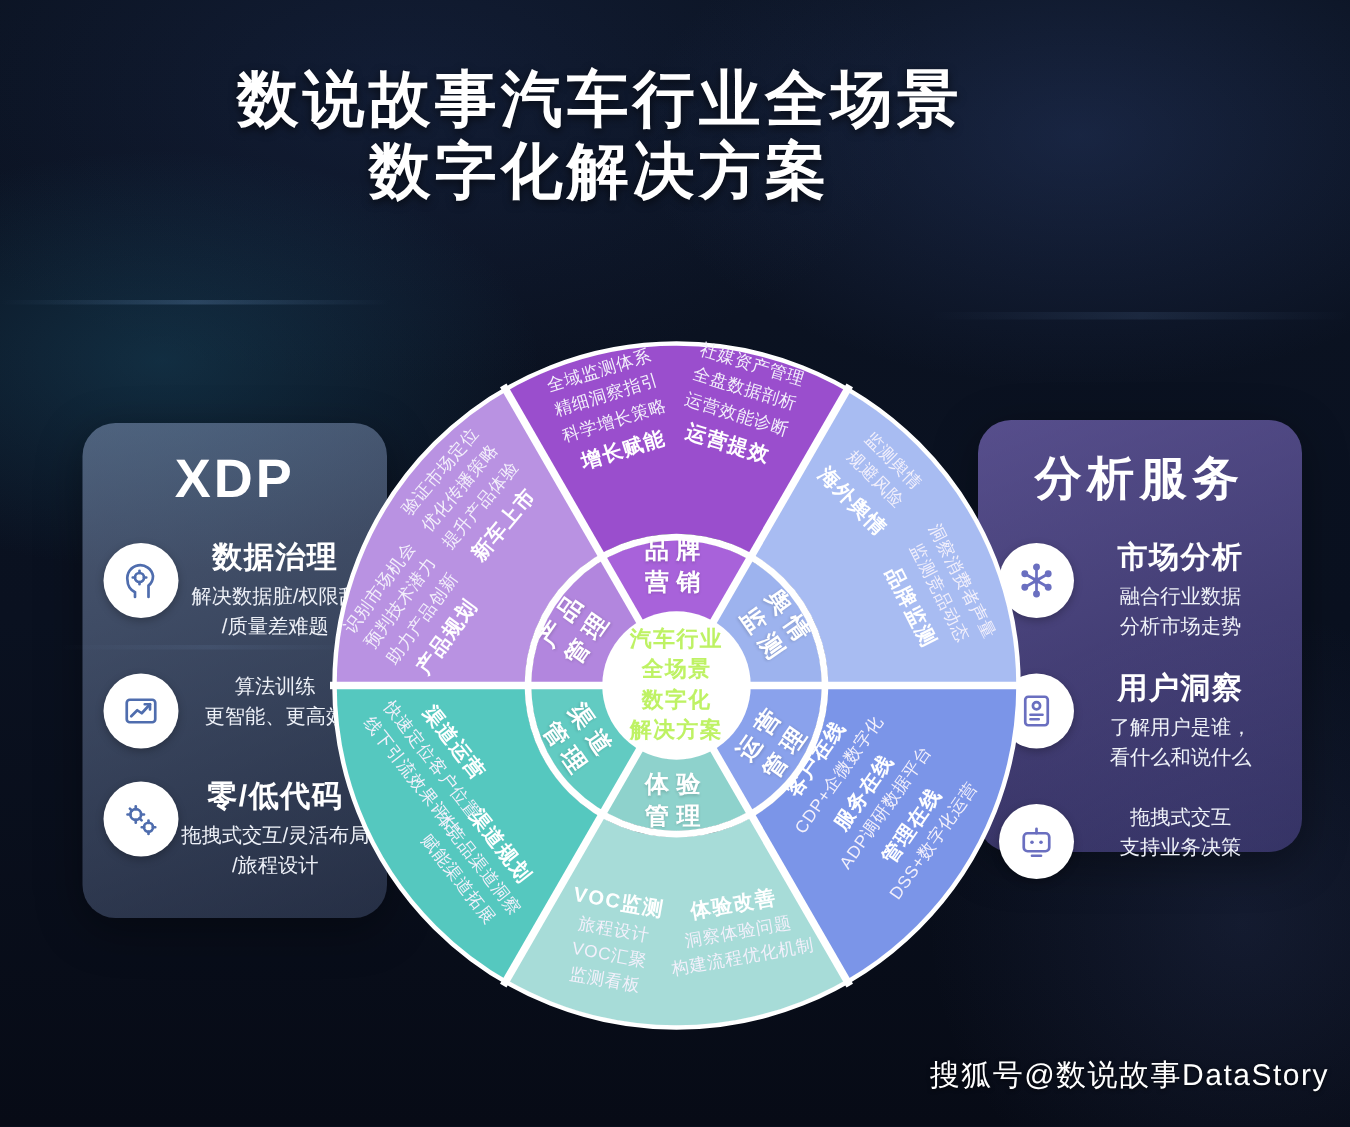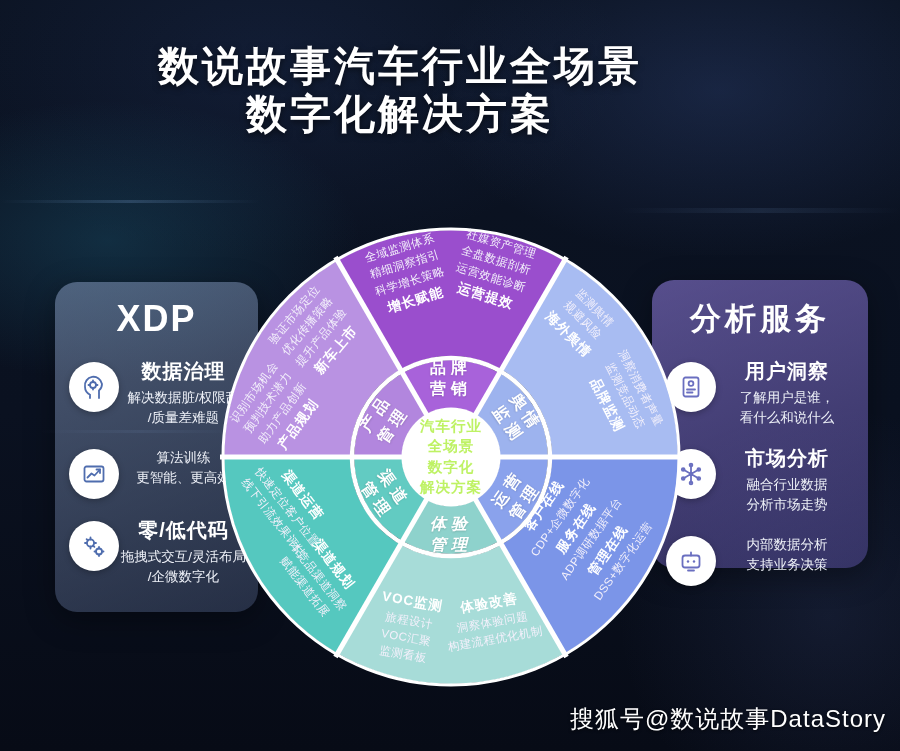--- a/index.html
+++ b/index.html
@@ -50,21 +50,21 @@
   .wheel { position:absolute; left:211px; top:217px; width:480px; height:480px; }
   .wheel svg { position:absolute; left:0; top:0; }
   .wlabel { position:absolute; transform:translate(-50%,-50%); text-align:center; white-space:nowrap; }
   .inner-label { font-size:16px; font-weight:700; letter-spacing:5px; line-height:1.3;
     text-shadow:0 1px 2px rgba(0,0,0,.15); }
   .center-text { font-size:14.5px; font-weight:700; color:#bef264; line-height:1.4; letter-spacing:1px; }
   .oblock { position:absolute; text-align:center; white-space:nowrap; }
   .oline { font-size:11.5px; line-height:1.5; color:#f3f0fb; letter-spacing:.5px; }
   .obold { font-size:13.5px; line-height:1.6; font-weight:700; color:#fff; letter-spacing:1px; }
 
-  .watermark { position:absolute; right:14px; top:703px; font-size:24px; color:#fff;
+  .watermark { position:absolute; right:14px; top:703px; font-size:20px; color:#fff;
     letter-spacing:1px; text-shadow:0 1px 3px rgba(0,0,0,.7); }
 </style>
 </head>
 <body>
 
 <div class="bg"></div>
 <div class="streak s1"></div>
 <div class="streak s2"></div>
 <div class="streak s3"></div>
 
@@ -115,45 +115,28 @@
         <circle cx="11.5" cy="12" r="3.6"></circle>
         <path d="M11.5 6.5v2M11.5 15.5v2M6 12h2M15 12h2M7.6 8.1l1.4 1.4M14 14.5l1.4 1.4"></path>
         <circle cx="20" cy="20.5" r="3"></circle>
         <path d="M20 16v1.6M20 23.4V25M15.5 20.5h1.6M22.9 20.5h1.6"></path>
       </svg>
     </div>
     <div class="p-text">
       <div class="p-item-title">零/低代码</div>
       <div class="p-item-desc">
         <span>拖拽式交互/灵活布局</span><br>
-        <span>/企微数字化</span>
+        <span>/旅程设计</span>
       </div>
     </div>
   </div>
 </div>
 
 <div class="panel panel-right">
   <div class="panel-title">分析服务</div>
-
-  <div class="p-item">
-    <div class="p-icon">
-      <svg width="30" height="30" viewBox="0 0 30 30" fill="none" stroke="#6a6fc0" stroke-width="1.8" stroke-linecap="round">
-        <rect x="7.5" y="5.5" width="15" height="19" rx="2"></rect>
-        <circle cx="15" cy="11.5" r="2.4"></circle>
-        <path d="M11 17.5h8M11 20.5h5.5"></path>
-      </svg>
-    </div>
-    <div class="p-text">
-      <div class="p-item-title">用户洞察</div>
-      <div class="p-item-desc">
-        <span>了解用户是谁，</span><br>
-        <span>看什么和说什么</span>
-      </div>
-    </div>
-  </div>
 
   <div class="p-item">
     <div class="p-icon">
       <svg width="30" height="30" viewBox="0 0 30 30" fill="none" stroke="#6a6fc0" stroke-width="1.8" stroke-linecap="round">
         <path d="M15 6v18M7.2 10.5l15.6 9M22.8 10.5l-15.6 9"></path>
         <circle cx="15" cy="15" r="2.2" fill="#6a6fc0" stroke="none"></circle>
         <circle cx="15" cy="6" r="1.4"></circle>
           <circle cx="15" cy="24" r="1.4"></circle>
         <circle cx="7.2" cy="10.5" r="1.4"></circle>
           <circle cx="22.8" cy="19.5" r="1.4"></circle>
@@ -166,29 +149,46 @@
       <div class="p-item-desc">
         <span>融合行业数据</span><br>
         <span>分析市场走势</span>
       </div>
     </div>
   </div>
 
   <div class="p-item">
     <div class="p-icon">
       <svg width="30" height="30" viewBox="0 0 30 30" fill="none" stroke="#6a6fc0" stroke-width="1.8" stroke-linecap="round">
+        <rect x="7.5" y="5.5" width="15" height="19" rx="2"></rect>
+        <circle cx="15" cy="11.5" r="2.4"></circle>
+        <path d="M11 17.5h8M11 20.5h5.5"></path>
+      </svg>
+    </div>
+    <div class="p-text">
+      <div class="p-item-title">用户洞察</div>
+      <div class="p-item-desc">
+        <span>了解用户是谁，</span><br>
+        <span>看什么和说什么</span>
+      </div>
+    </div>
+  </div>
+
+  <div class="p-item">
+    <div class="p-icon">
+      <svg width="30" height="30" viewBox="0 0 30 30" fill="none" stroke="#6a6fc0" stroke-width="1.8" stroke-linecap="round">
         <rect x="6.5" y="9.5" width="17" height="12" rx="2.5"></rect>
         <circle cx="12" cy="15.5" r="1.2" fill="#6a6fc0" stroke="none"></circle>
         <circle cx="18" cy="15.5" r="1.2" fill="#6a6fc0" stroke="none"></circle>
         <path d="M15 6.5v3M12 24.5h6"></path>
       </svg>
     </div>
     <div class="p-text">
       <div class="p-item-desc">
-        <span>内部数据分析</span><br>
+        <span>拖拽式交互</span><br>
         <span>支持业务决策</span>
       </div>
     </div>
   </div>
 </div>
 
 <div class="wheel">
   <svg width="480" height="480" viewBox="-240 -240 480 480">
 
     <path d="M50.5,-87.5 L113.5,-196.6 A227,227 0 0 0 -113.5,-196.6 L-50.5,-87.5 A101,101 0 0 1 50.5,-87.5 Z" fill="#9a4ecd"></path>
@@ -230,21 +230,21 @@
     <div>营销</div>
   </div>
   <div class="wlabel inner-label" style="left:306px; top:202px; transform:translate(-50%,-50%) rotate(55deg);">
     <div>舆情</div>
     <div>监测</div>
   </div>
   <div class="wlabel inner-label" style="left:306px; top:278px; transform:translate(-50%,-50%) rotate(-55deg);">
     <div>运营</div>
     <div>管理</div>
   </div>
-  <div class="wlabel inner-label" style="left:240px; top:318px;font-style:italic;">
+  <div class="wlabel inner-label" style="left:240px; top:318px;">
     <div>体验</div>
     <div>管理</div>
   </div>
   <div class="wlabel inner-label" style="left:174px; top:278px; transform:translate(-50%,-50%) rotate(55deg);">
     <div>渠道</div>
     <div>管理</div>
   </div>
   <div class="wlabel inner-label" style="left:174px; top:202px; transform:translate(-50%,-50%) rotate(-55deg);">
     <div>产品</div>
     <div>管理</div>

